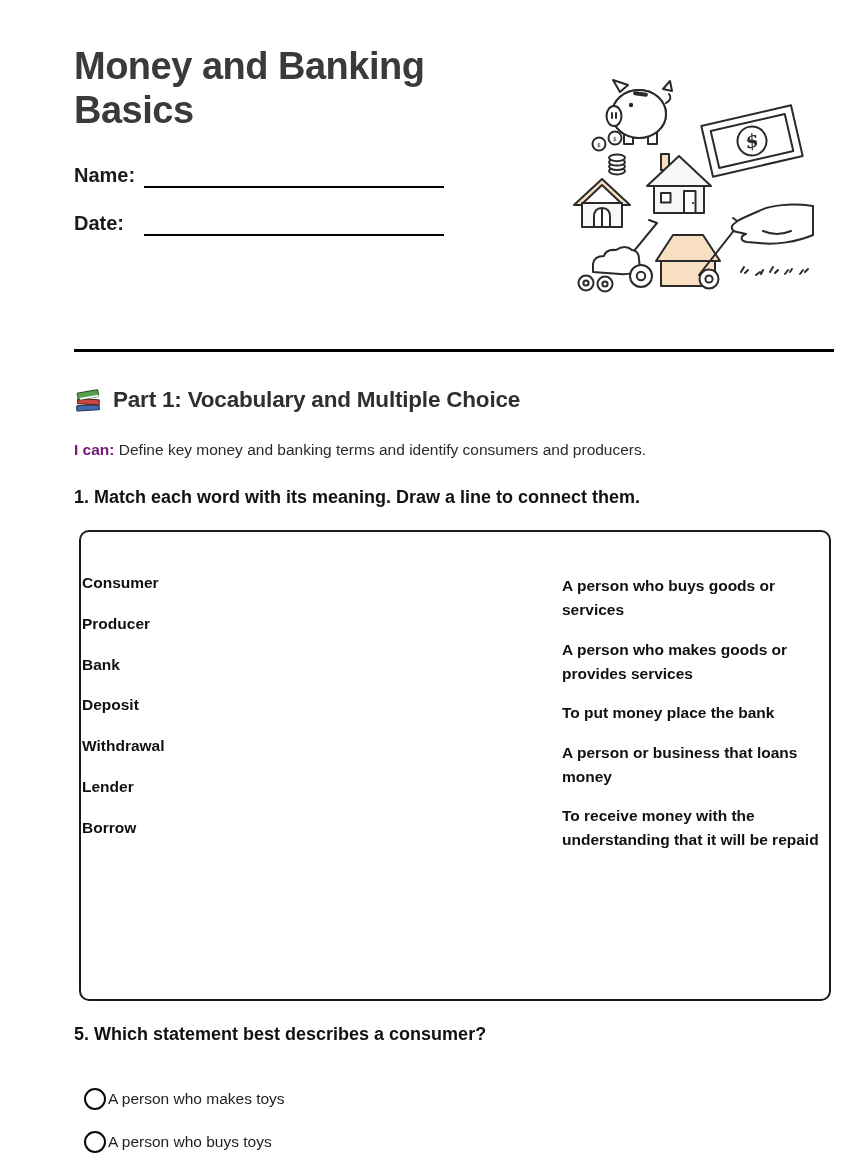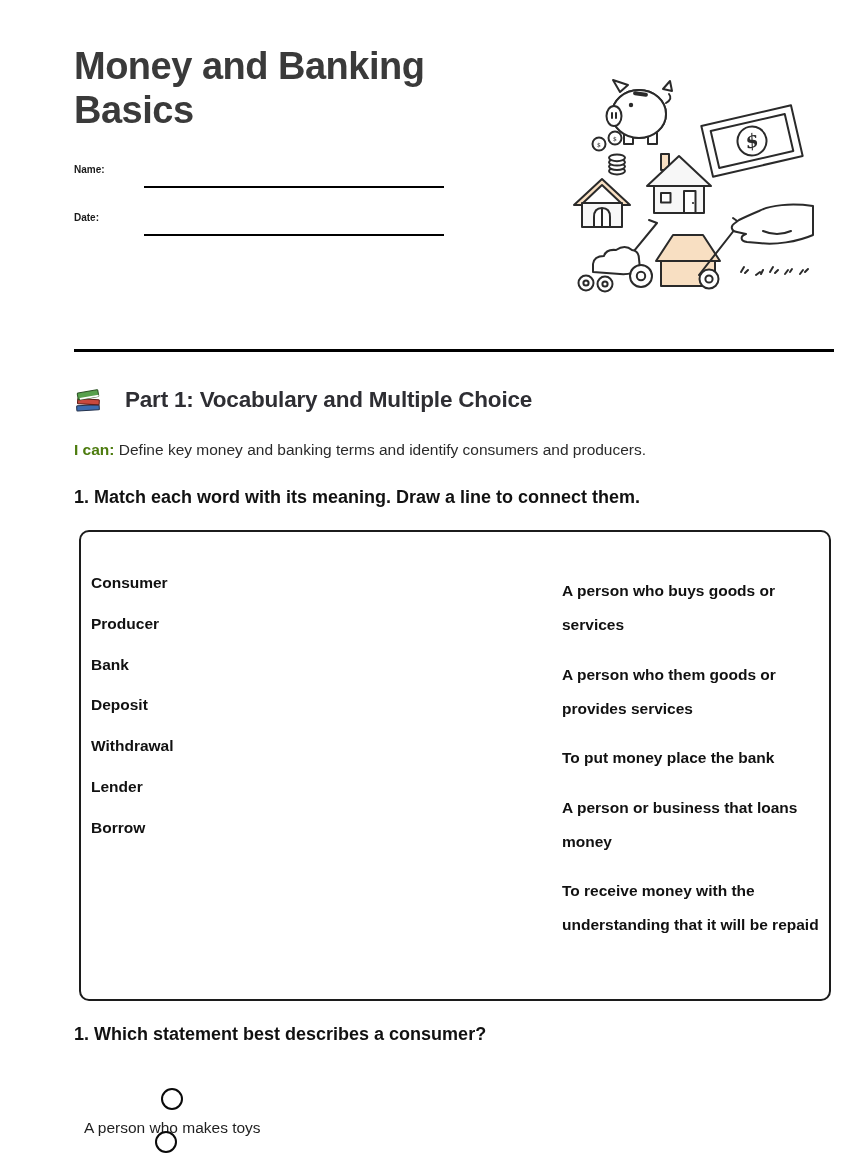--- a/index.html
+++ b/index.html
@@ -3,47 +3,47 @@
 <meta charset="utf-8">
 <style>
   * { margin:0; padding:0; box-sizing:border-box; }
   html,body { background:#fff; }
   body { font-family:"Liberation Sans","DejaVu Sans",sans-serif; color:#1f1f1f; }
   .page { position:relative; width:860px; height:1161px; background:#fff; overflow:hidden;margin-left:24px; }
 
   .title { position:absolute; left:50px; top:44px; width:450px;
            font-size:38px; font-weight:700; line-height:1.17; color:#3a3a3a; letter-spacing:-0.5px; }
 
-  .field-label { position:absolute; left:50px; font-size:10px; font-weight:700; color:#1a1a1a; }
+  .field-label { position:absolute; left:50px; font-size:20px; font-weight:700; color:#1a1a1a; }
   .field-line  { position:absolute; left:120px; width:300px; height:2px; background:#000; }
   .name-label { top:164px; } .name-line { top:186px; }
   .date-label { top:212px; } .date-line { top:234px; }
 
   .illustration { position:absolute; left:543px; top:72px; width:262px; height:228px; }
 
   .divider { position:absolute; left:50px; top:349px; width:760px; height:3px; background:#000; }
 
-  .part-heading { position:absolute; left:50px; top:387px; display:flex; align-items:center; gap:23px; }
+  .part-heading { position:absolute; left:50px; top:387px; display:flex; align-items:center; gap:11px; }
   .part-heading .ht { font-size:22.5px; font-weight:700; color:#2e2e33; letter-spacing:-0.2px; }
   .books { width:28px; height:26px; }
 
   .ican { position:absolute; left:50px; top:441px; font-size:15.5px; color:#2a2a2a; }
-  .ican b { color:#4d7c0f; }
+  .ican b { color:#701a75; }
 
   .q-prompt { position:absolute; left:50px; font-size:18px; font-weight:700; color:#111; }
   .q1 { top:487px; } .q2 { top:1024px; }
 
   .match-box { position:absolute; left:55px; top:530px; width:752px; height:471px;
                border:2px solid #1c1c1c; border-radius:10px; background:#fff; }
-  .words { position:absolute; left:10px; top:41px; }
+  .words { position:absolute; left:1px; top:41px; }
   .word  { font-size:15.5px; font-weight:700; color:#111; line-height:19px; margin-bottom:21.8px; }
   .defs  { position:absolute; left:481px; top:42px; width:258px; }
-  .def   { font-size:15.5px; font-weight:700; color:#111; line-height:34px; margin-bottom:15.5px; }
-
-  .option { position:absolute; left:60px; display:flex; align-items:center; gap:9px;flex-direction:column; }
+  .def   { font-size:15.5px; font-weight:700; color:#111; line-height:24px; margin-bottom:15.5px; }
+
+  .option { position:absolute; left:60px; display:flex; align-items:center; gap:2px; }
   .opt1 { top:1088px; } .opt2 { top:1131px; }
   .radio { width:22px; height:22px; border:2.5px solid #0a0a0a; border-radius:50%; background:#fff; flex:0 0 auto; cursor:pointer; }
   .opt-label { font-size:15.5px; color:#1f1f1f; }
 
   svg .ln { stroke:#2a2a2a; stroke-width:2; fill:none; stroke-linecap:round; stroke-linejoin:round; }
   svg .wh { fill:#ffffff; stroke:#2a2a2a; stroke-width:2; stroke-linejoin:round; }
   svg .lt { fill:#f7f7f7; stroke:#2a2a2a; stroke-width:2; stroke-linejoin:round; }
   svg .pe { fill:#f8dfc2; stroke:#2a2a2a; stroke-width:2; stroke-linejoin:round; }
 </style>
 </head>
@@ -174,28 +174,28 @@
       <div class="word">Consumer</div>
       <div class="word">Producer</div>
       <div class="word">Bank</div>
       <div class="word">Deposit</div>
       <div class="word">Withdrawal</div>
       <div class="word">Lender</div>
       <div class="word">Borrow</div>
     </div>
     <div class="defs">
       <div class="def">A person who buys goods or services</div>
-      <div class="def">A person who them goods or provides services</div>
+      <div class="def">A person who makes goods or provides services</div>
       <div class="def">To put money place the bank</div>
       <div class="def">A person or business that loans money</div>
       <div class="def">To receive money with the understanding that it will be repaid</div>
     </div>
   </div>
 
-  <div class="q-prompt q2">1. Which statement best describes a consumer?</div>
+  <div class="q-prompt q2">5. Which statement best describes a consumer?</div>
 
   <div class="option opt1">
     <span class="radio"></span>
     <span class="opt-label">A person who makes toys</span>
   </div>
   <div class="option opt2">
     <span class="radio"></span>
     <span class="opt-label">A person who buys toys</span>
   </div>
 

